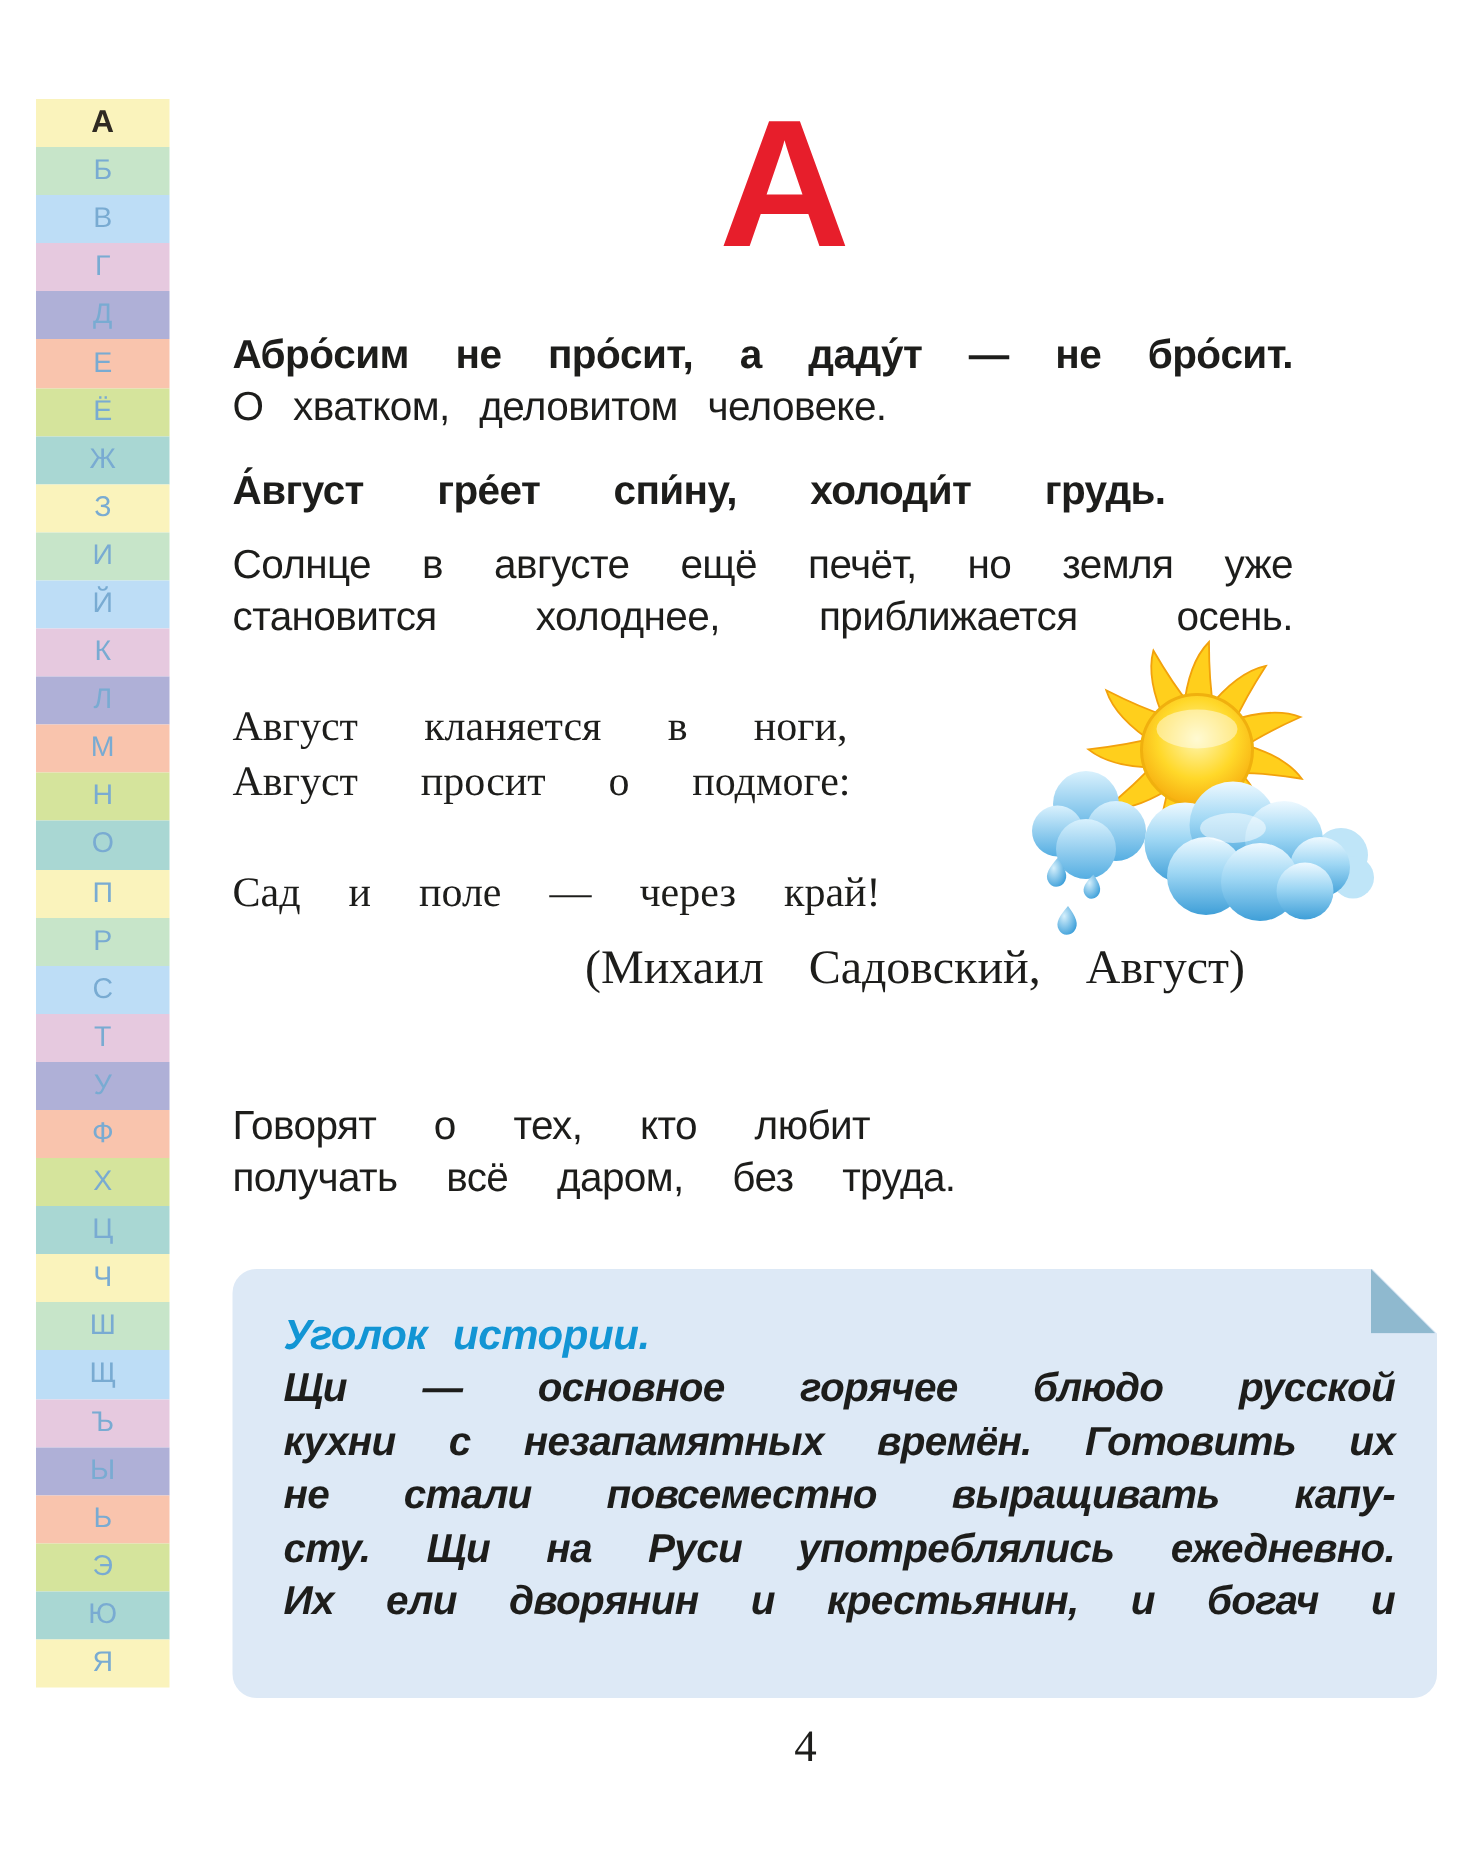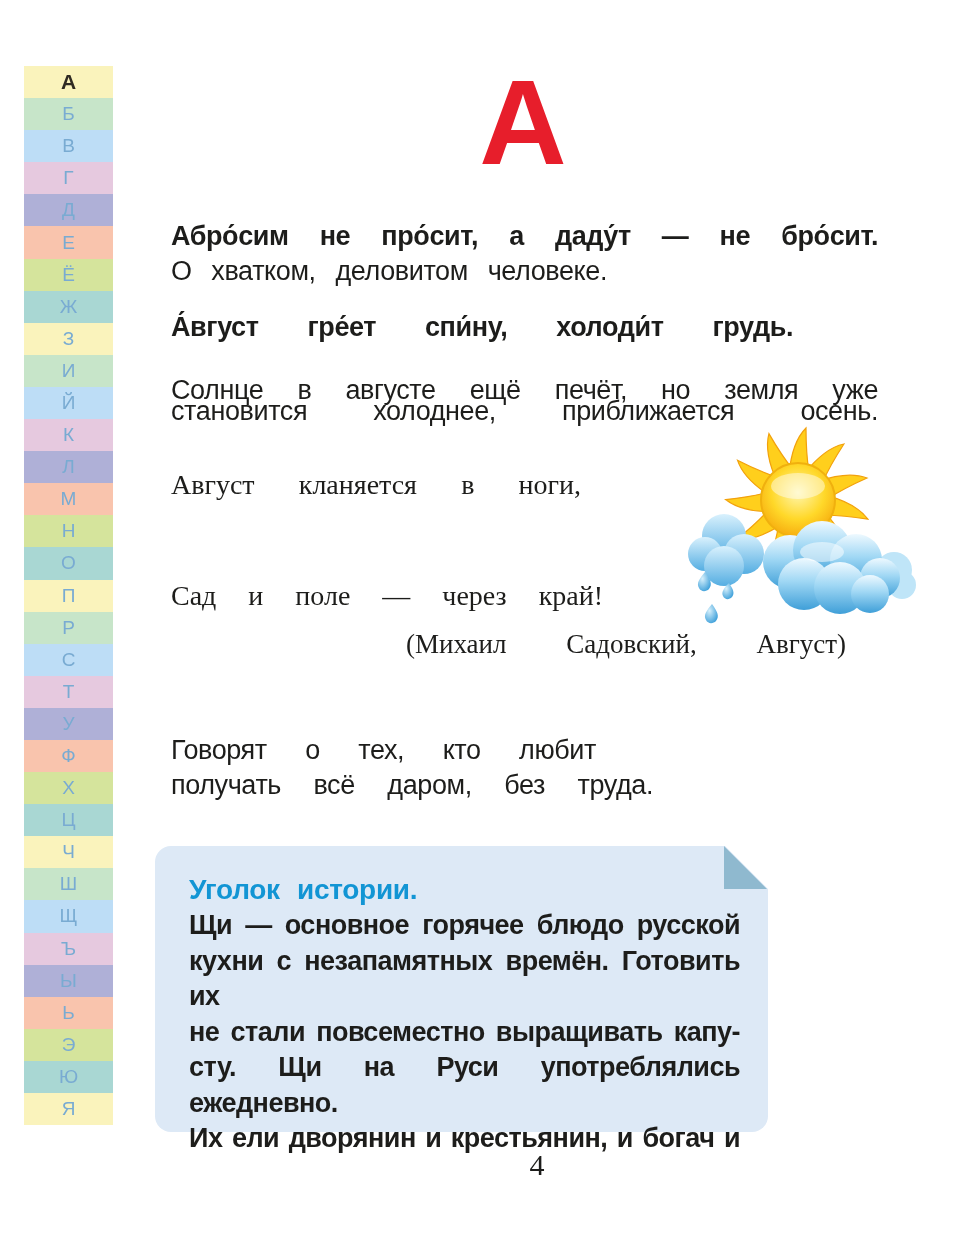--- a/index.html
+++ b/index.html
@@ -12,30 +12,30 @@
            font-size:19px;color:#79abd2;font-weight:400;}
   .abc-row.active{color:#2f2a22;font-weight:700;font-size:21px;}
 
   
   .big-letter{position:absolute;left:457px;top:62px;width:130px;text-align:center;
               font-size:121px;font-weight:700;line-height:1;letter-spacing:-2px;}
 
   
   .line{position:absolute;left:155px;font-size:27px;line-height:34px;letter-spacing:-0.4px;
         white-space:normal;}
-  .jl{text-align:justify;text-align-last:justify;margin-left:16px;}
+  .jl{text-align:justify;text-align-last:justify;}
   .bold{font-weight:700;}
   .serif{font-family:"Liberation Serif","DejaVu Serif",serif;font-size:28px;letter-spacing:0;}
 
   
   .illu{position:absolute;left:672px;top:424px;width:252px;height:205px;}
 
   
-  .infobox{position:absolute;left:155px;top:846px;width:613px;height:286px;
-           border-radius:16px;}
+  .infobox{position:absolute;left:155px;top:846px;width:803px;height:286px;
+           border-radius:16px;font-style:italic;}
   .infobox .cut{position:absolute;top:-1px;right:-1px;width:45px;height:45px;background:#ffffff;
                 clip-path:polygon(0 0,100% 0,100% 100%);}
   .infobox .fold{position:absolute;top:0;right:1px;width:43px;height:43px;
                  clip-path:polygon(0 0,100% 100%,0 100%);}
   .ib-title{margin:26px 28px 0 34px;font-size:28px;font-weight:700;word-spacing:0.35em;
             line-height:36px;letter-spacing:-0.3px;}
   .ib-line{margin:0 28px 0 34px;font-size:27px;font-weight:700;line-height:35.5px;
            letter-spacing:-0.5px;text-align:justify;text-align-last:justify;}
   .ib-line:nth-of-type(1){margin-top:2px;}
 
@@ -82,26 +82,27 @@
       <div class="abc-row" style="background: rgb(169, 215, 211);">Ю</div>
       <div class="abc-row" style="background: rgb(250, 243, 188);">Я</div>
     </aside>
 
   <div class="big-letter" style="color: rgb(231, 30, 43);">А</div>
 
   <div class="line bold jl" style="top:219px;width:707px">Абро́сим не про́сит, а даду́т — не бро́сит.</div>
   <div class="line jl" style="top:254px;width:436px">О хватком, деловитом человеке.</div>
 
   <div class="line bold jl" style="top:310px;width:622px">А́вгуст гре́ет спи́ну, холоди́т грудь.</div>
-  <div class="line jl" style="top:373px;width:707px">Солнце в августе ещё печёт, но земля уже</div>
+  <div class="line jl" style="top:359px;width:707px">Солнце в августе ещё печёт, но земля уже</div>
   <div class="line jl" style="top:394px;width:707px">становится холоднее, приближается осень.</div>
 
   <div class="line serif jl" style="top:468px;width:410px">Август кланяется в ноги,</div>
+  <div class="line serif jl" style="top:505px;width:412px">Август просит о подмоге:</div>
   <div class="line serif jl" style="top:579px;width:432px">Сад и поле — через край!</div>
-  <div class="line serif jl" style="top:627px;left:390px;width:440px;font-size:27px">(Михаил Садовский, Август)</div>
+  <div class="line serif jl" style="top:627px;left:390px;width:440px;font-size:32px">(Михаил Садовский, Август)</div>
 
   <svg class="illu" viewBox="0 0 252 205" aria-hidden="true">
     <defs>
       <radialGradient id="sunG" cx="50%" cy="40%" r="65%">
         <stop offset="0" stop-color="#fff6ae"></stop>
           <stop offset="0.55" stop-color="#ffd829"></stop>
           <stop offset="1" stop-color="#f5a50a"></stop>
       </radialGradient>
       <linearGradient id="cloudG" x1="0" y1="0" x2="0" y2="1">
         <stop offset="0" stop-color="#eef9ff"></stop>

